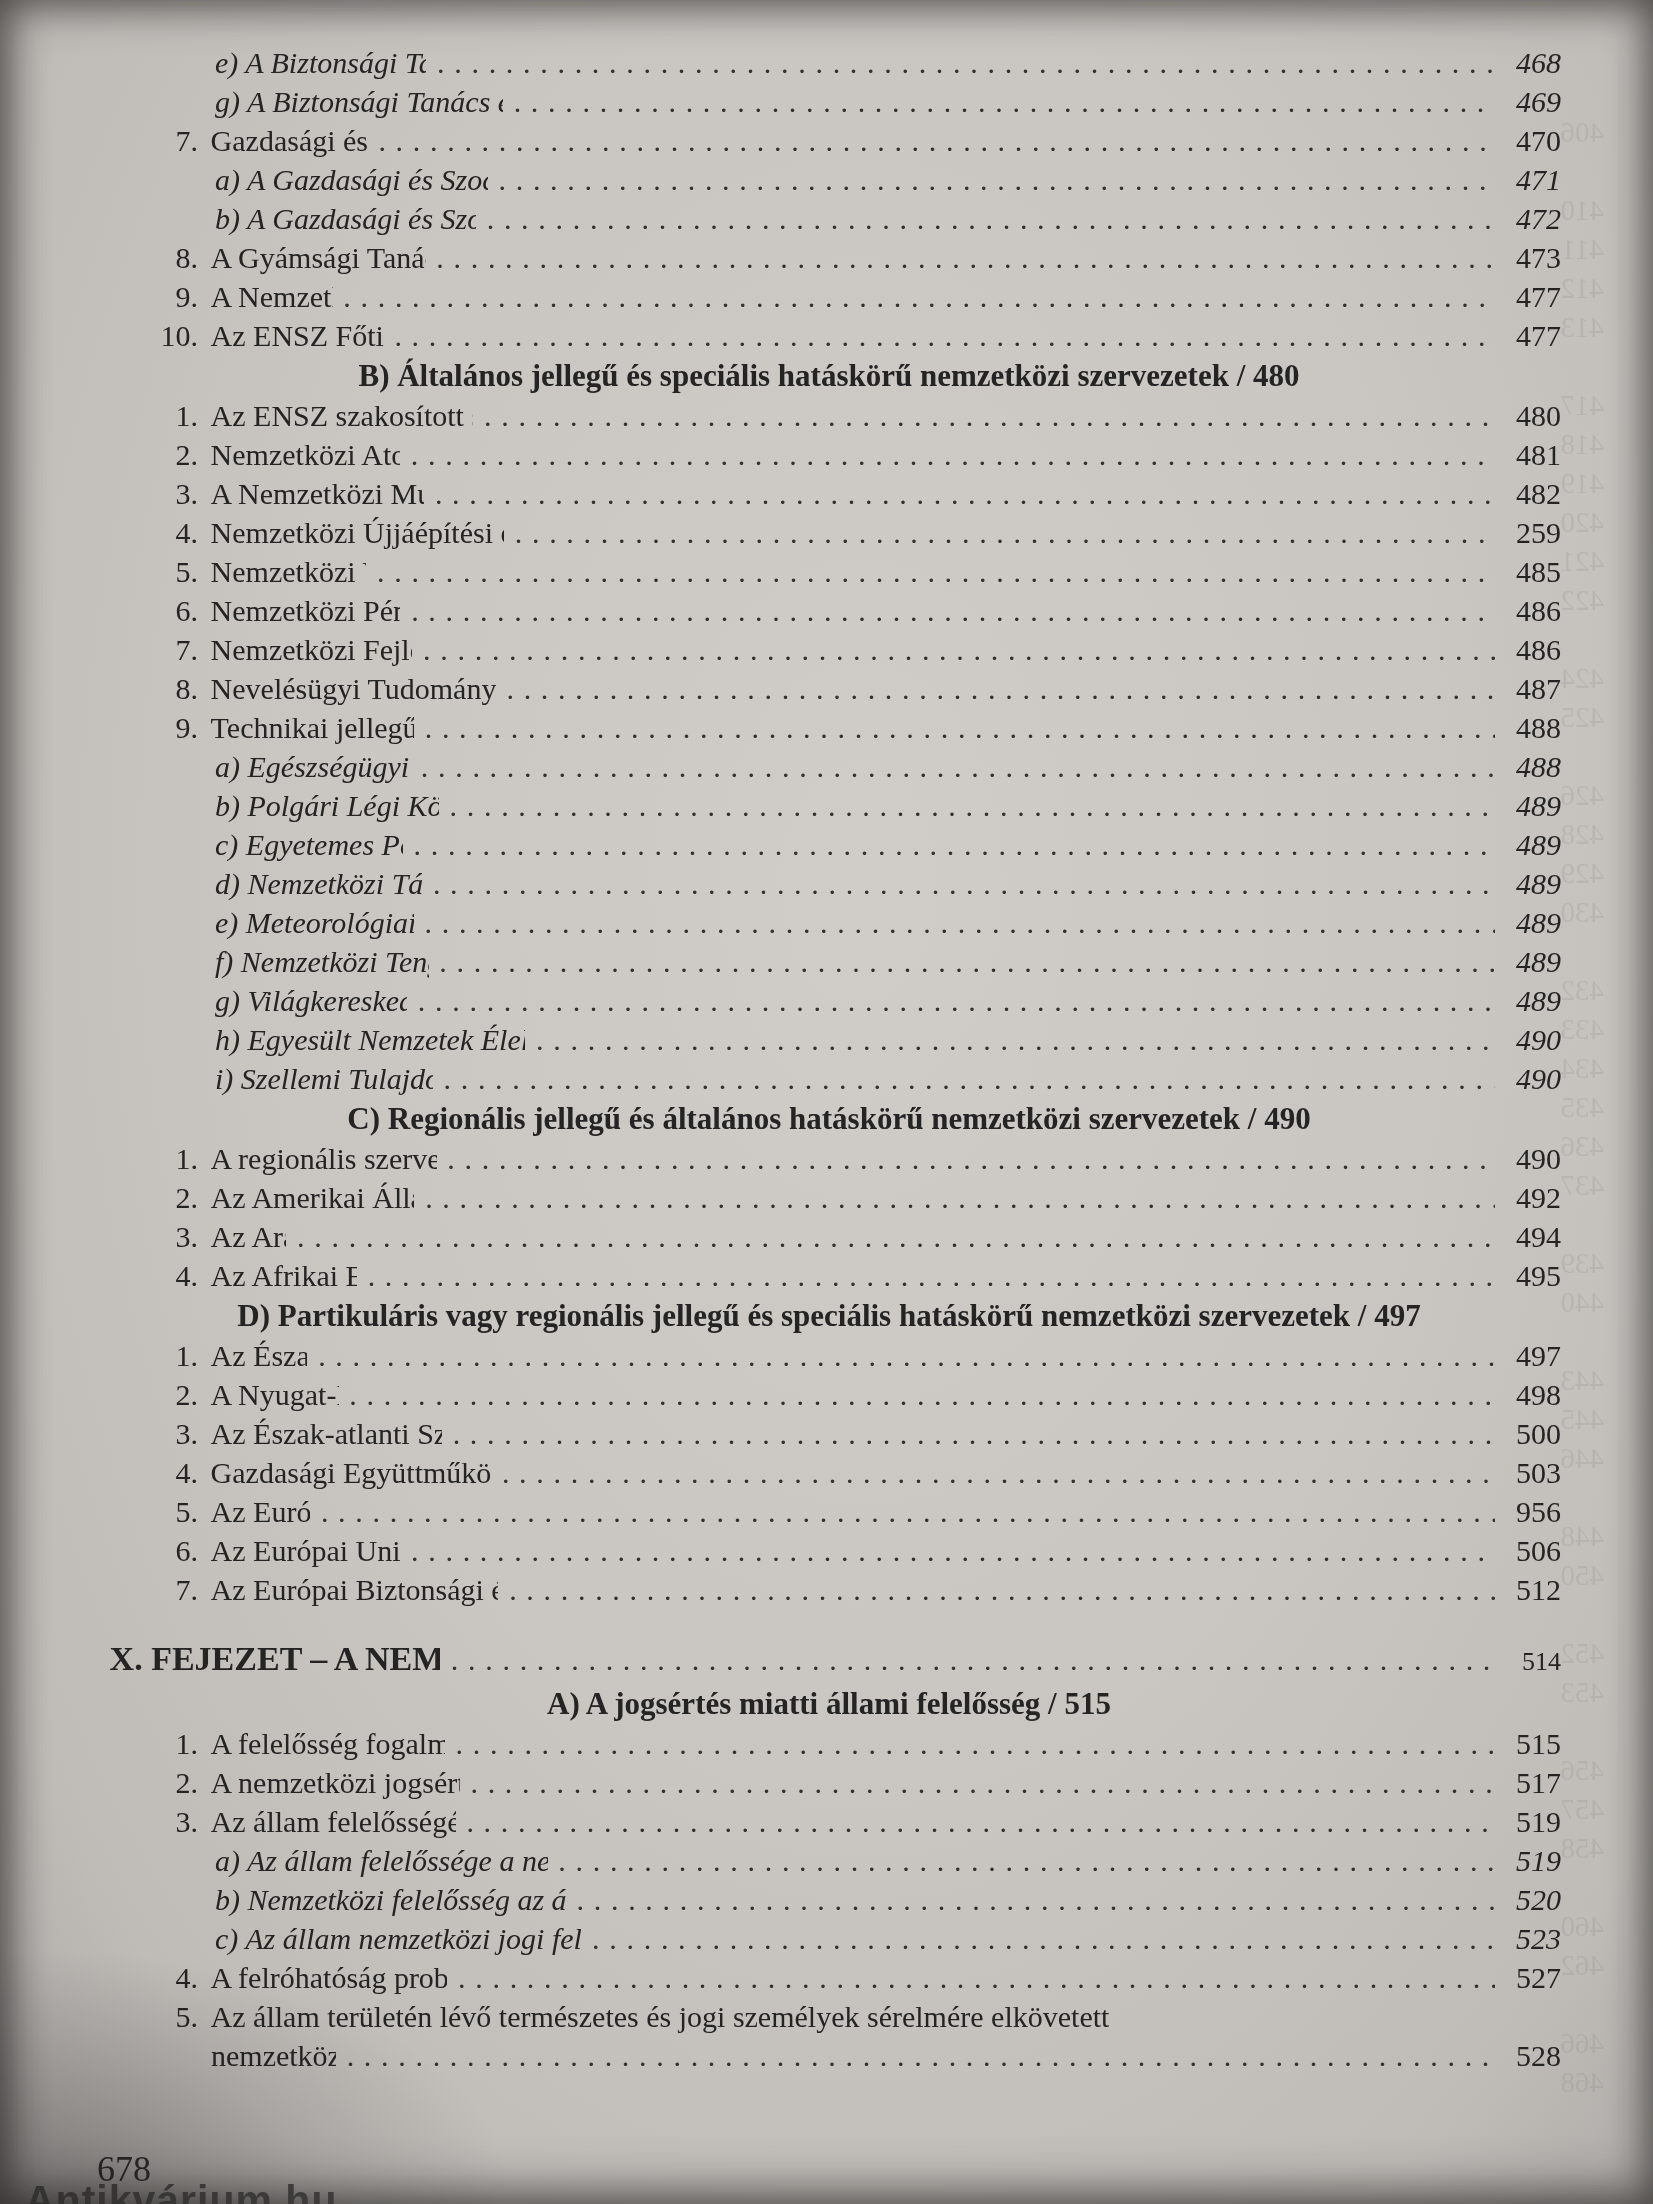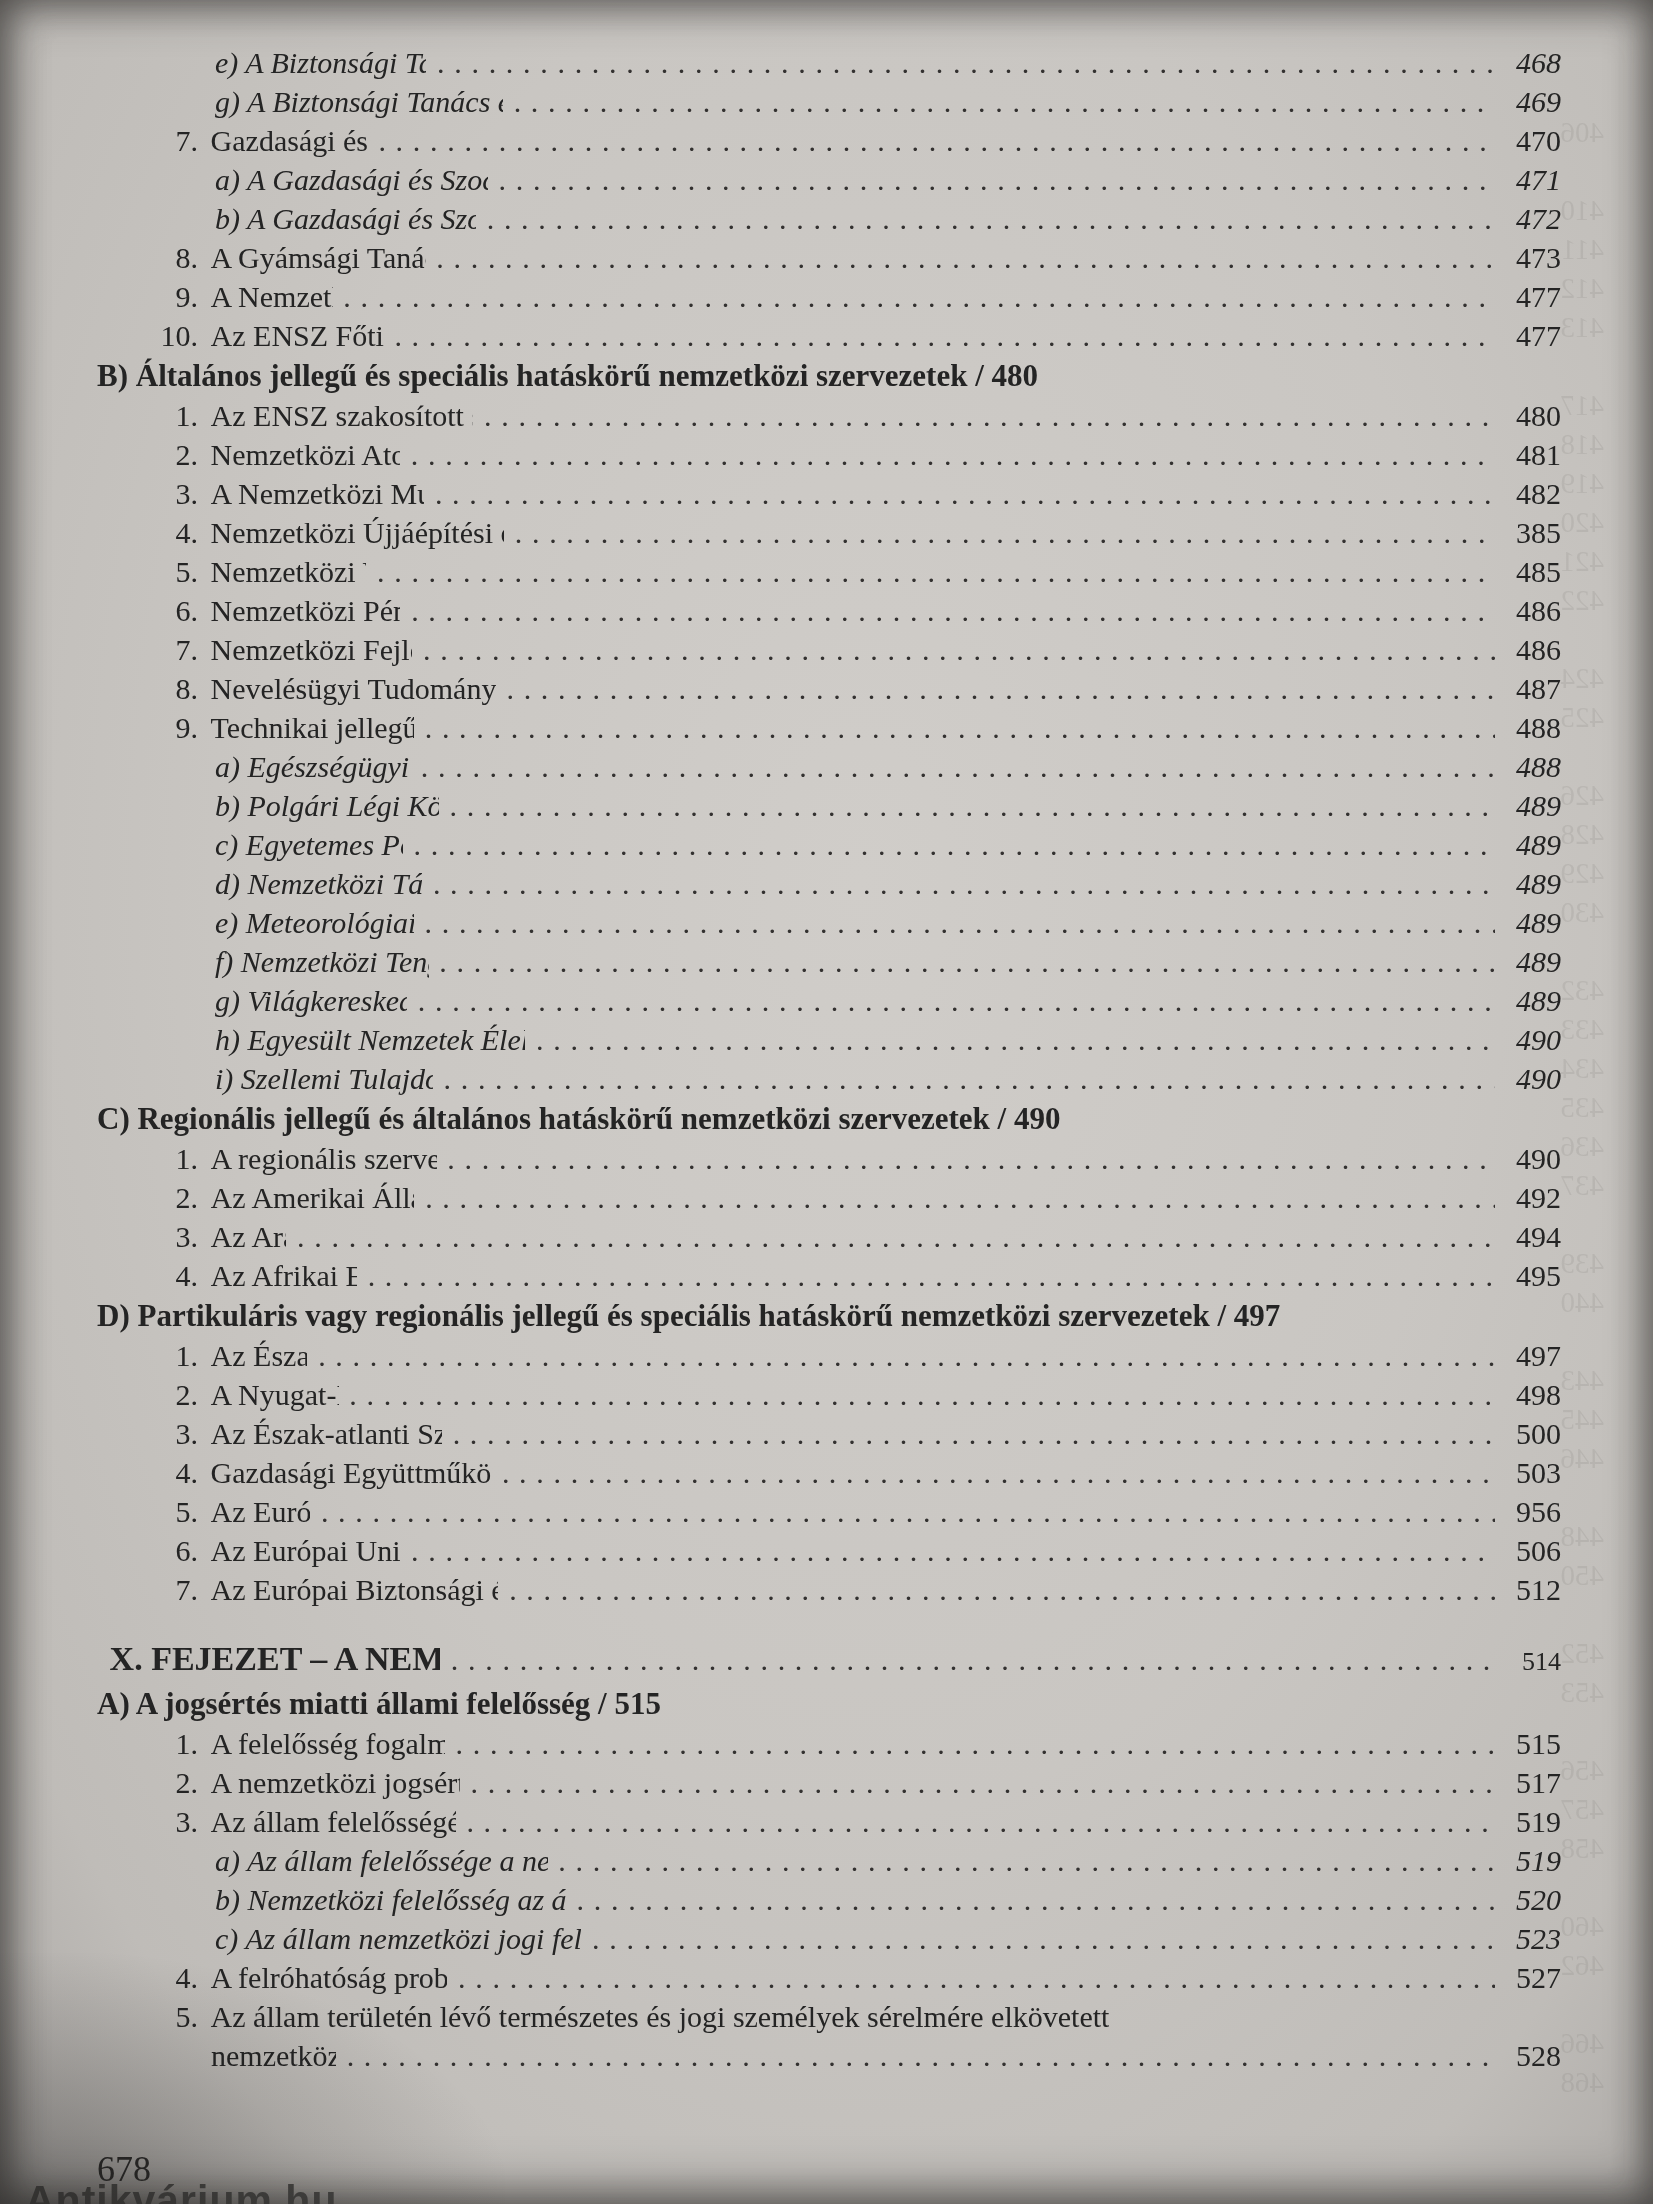--- a/index.html
+++ b/index.html
@@ -37,21 +37,21 @@
   .entry.sub .txt{margin-left:0;}
   .entry.cont{padding-left:114px;}
   .entry.cont .txt{margin-left:0;}
   .dots{
     flex:1 1 auto;min-width:0;overflow:hidden;white-space:nowrap;
     letter-spacing:9.7px;margin:0 5.8px 0 10.7px;color:#333130;font-style:normal;
   }
   .dots::after{content:"......................................................................................................................................................";}
   .pg{flex:0 0 auto;min-width:60px;text-align:right;}
   .entry.sec{
-    display:block;text-align:left;font-weight:bold;
+    display:block;text-align:center;font-weight:bold;
     font-size:31px;height:41px;line-height:41px;
   }
   .entry.chapter{
     font-weight:bold;font-size:34px;
     margin-top:25px;height:49px;line-height:49px;
   }
   .entry.chapter .dots{font-weight:normal;font-size:30px;}
   .entry.chapter .pg{font-weight:normal;font-size:26px;}
   .folio{
     position:absolute;left:97px;bottom:15.5px;
@@ -192,21 +192,21 @@
       <div class="entry num">
         <span class="numcol">3.</span>
         <span class="txt">A Nemzetközi Munkaügyi Szervezet (ILO)</span>
         <span class="dots"></span>
         <span class="pg">482</span>
       </div>
       <div class="entry num">
         <span class="numcol">4.</span>
         <span class="txt">Nemzetközi Újjáépítési és Fejlesztési Bank (Világbank – IBRD)</span>
         <span class="dots"></span>
-        <span class="pg">385</span>
+        <span class="pg">259</span>
       </div>
       <div class="entry num">
         <span class="numcol">5.</span>
         <span class="txt">Nemzetközi Valutaalap (IMF)</span>
         <span class="dots"></span>
         <span class="pg">485</span>
       </div>
       <div class="entry num">
         <span class="numcol">6.</span>
         <span class="txt">Nemzetközi Pénzügyi Társaság (IFC)</span>

